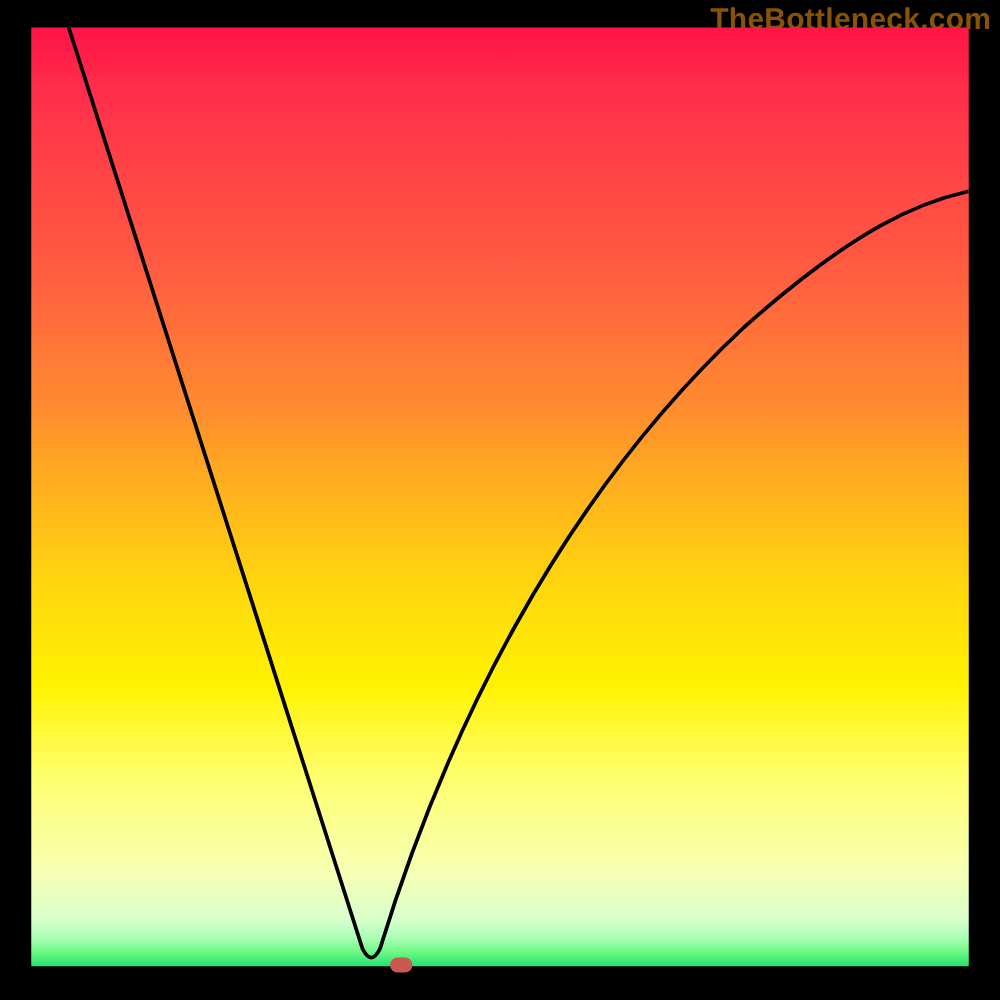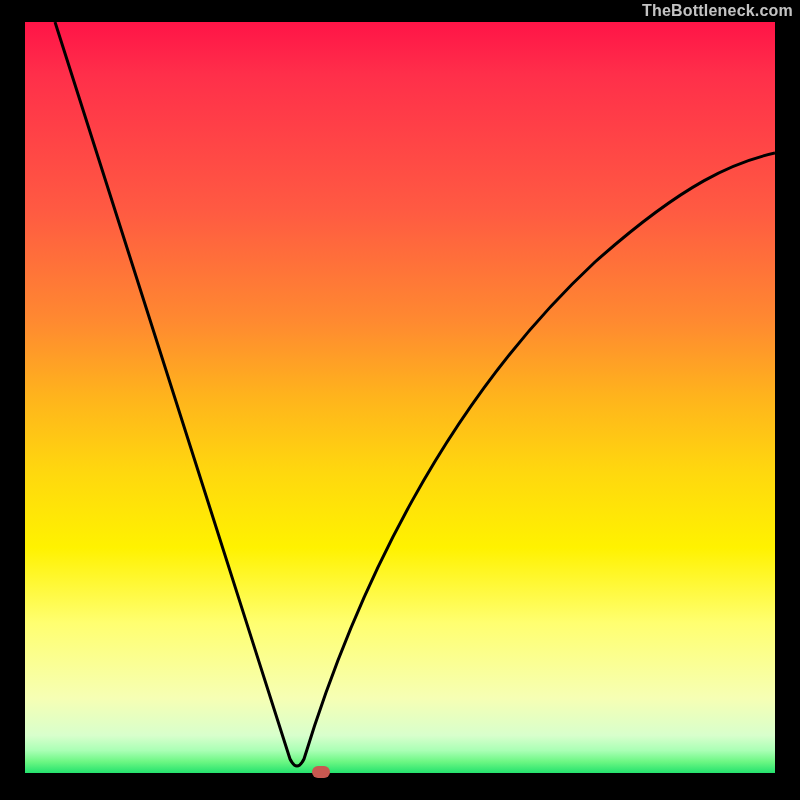--- a/index.html
+++ b/index.html
@@ -31,23 +31,23 @@
         #d8ffcc 95%,
         #aaffb5 97%,
         #6cf783 98.5%,
         #24e26e 100%);
     }
 
     .watermark {
       position: absolute;
       right: 7px;
       top: 2px;
-      font-size: 16px;
+      font-size: 24px;
       font-weight: bold;
-      color: #e5e5e5;
+      color: #a16207;
       opacity: 0.85;
       letter-spacing: 0.2px;
     }
 
     .curve-svg {
       position: absolute;
       left: 0; top: 0;
       width: 100%; height: 100%;
       pointer-events: none;
     }

